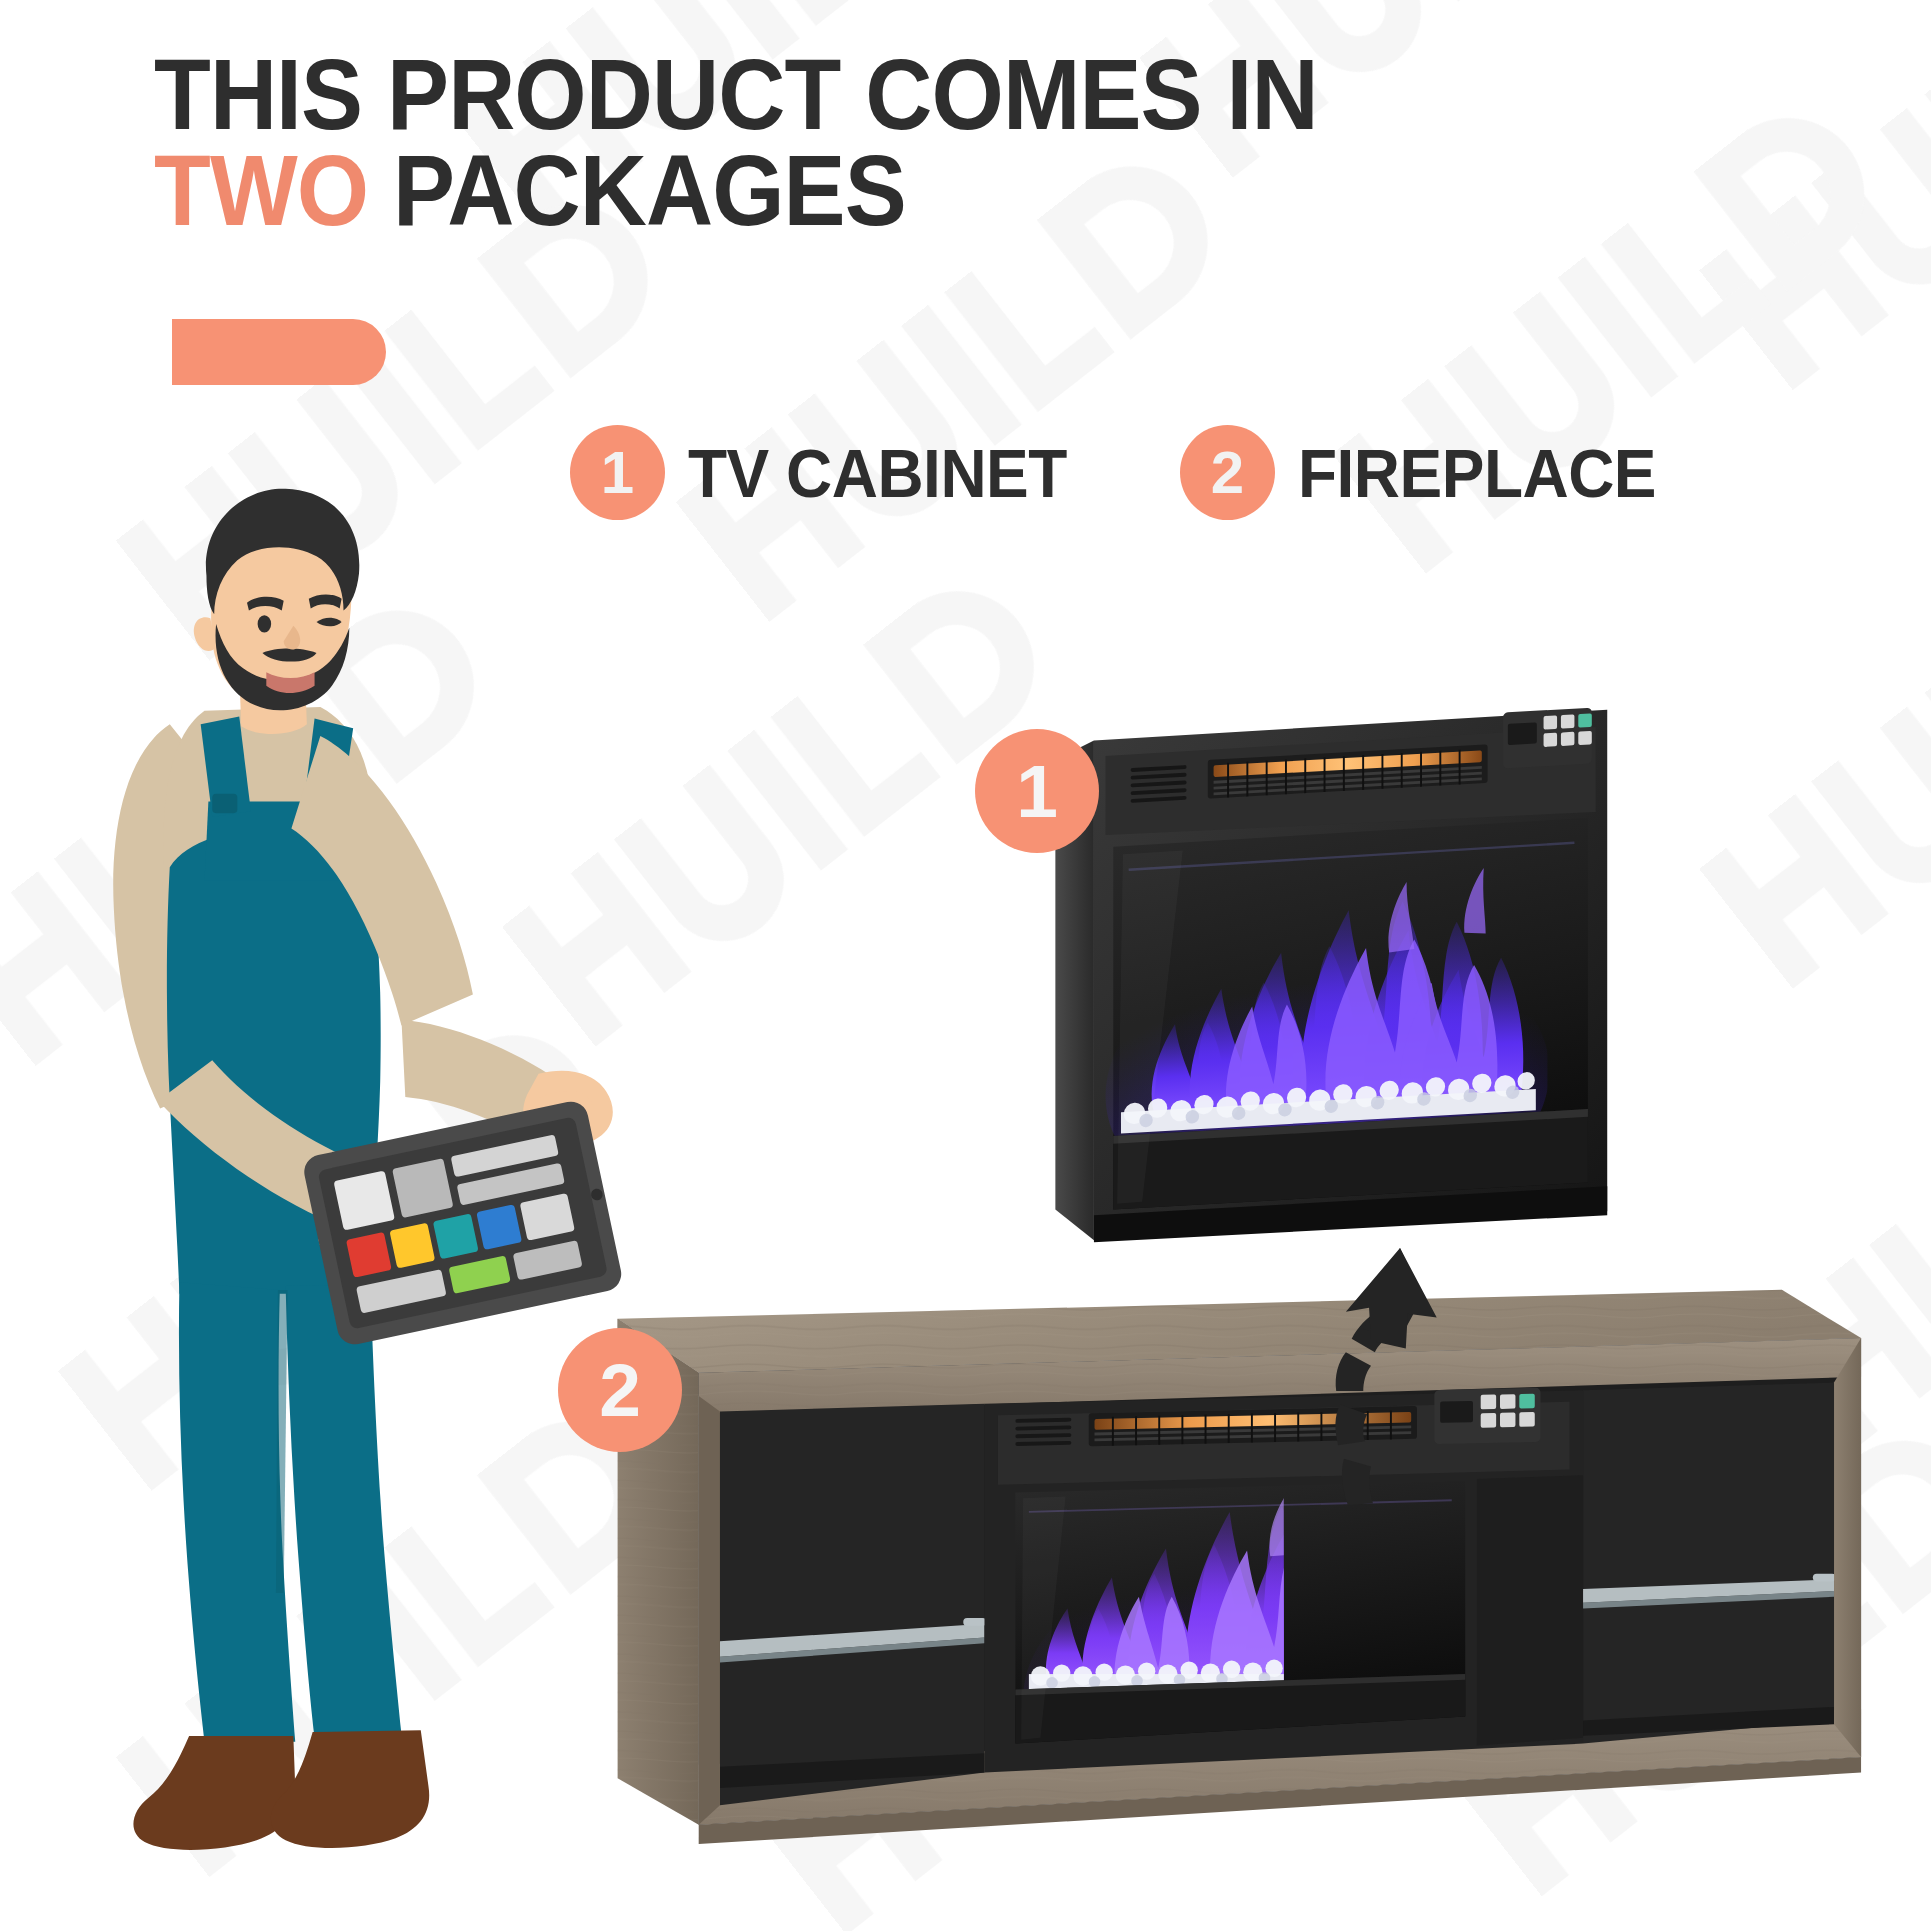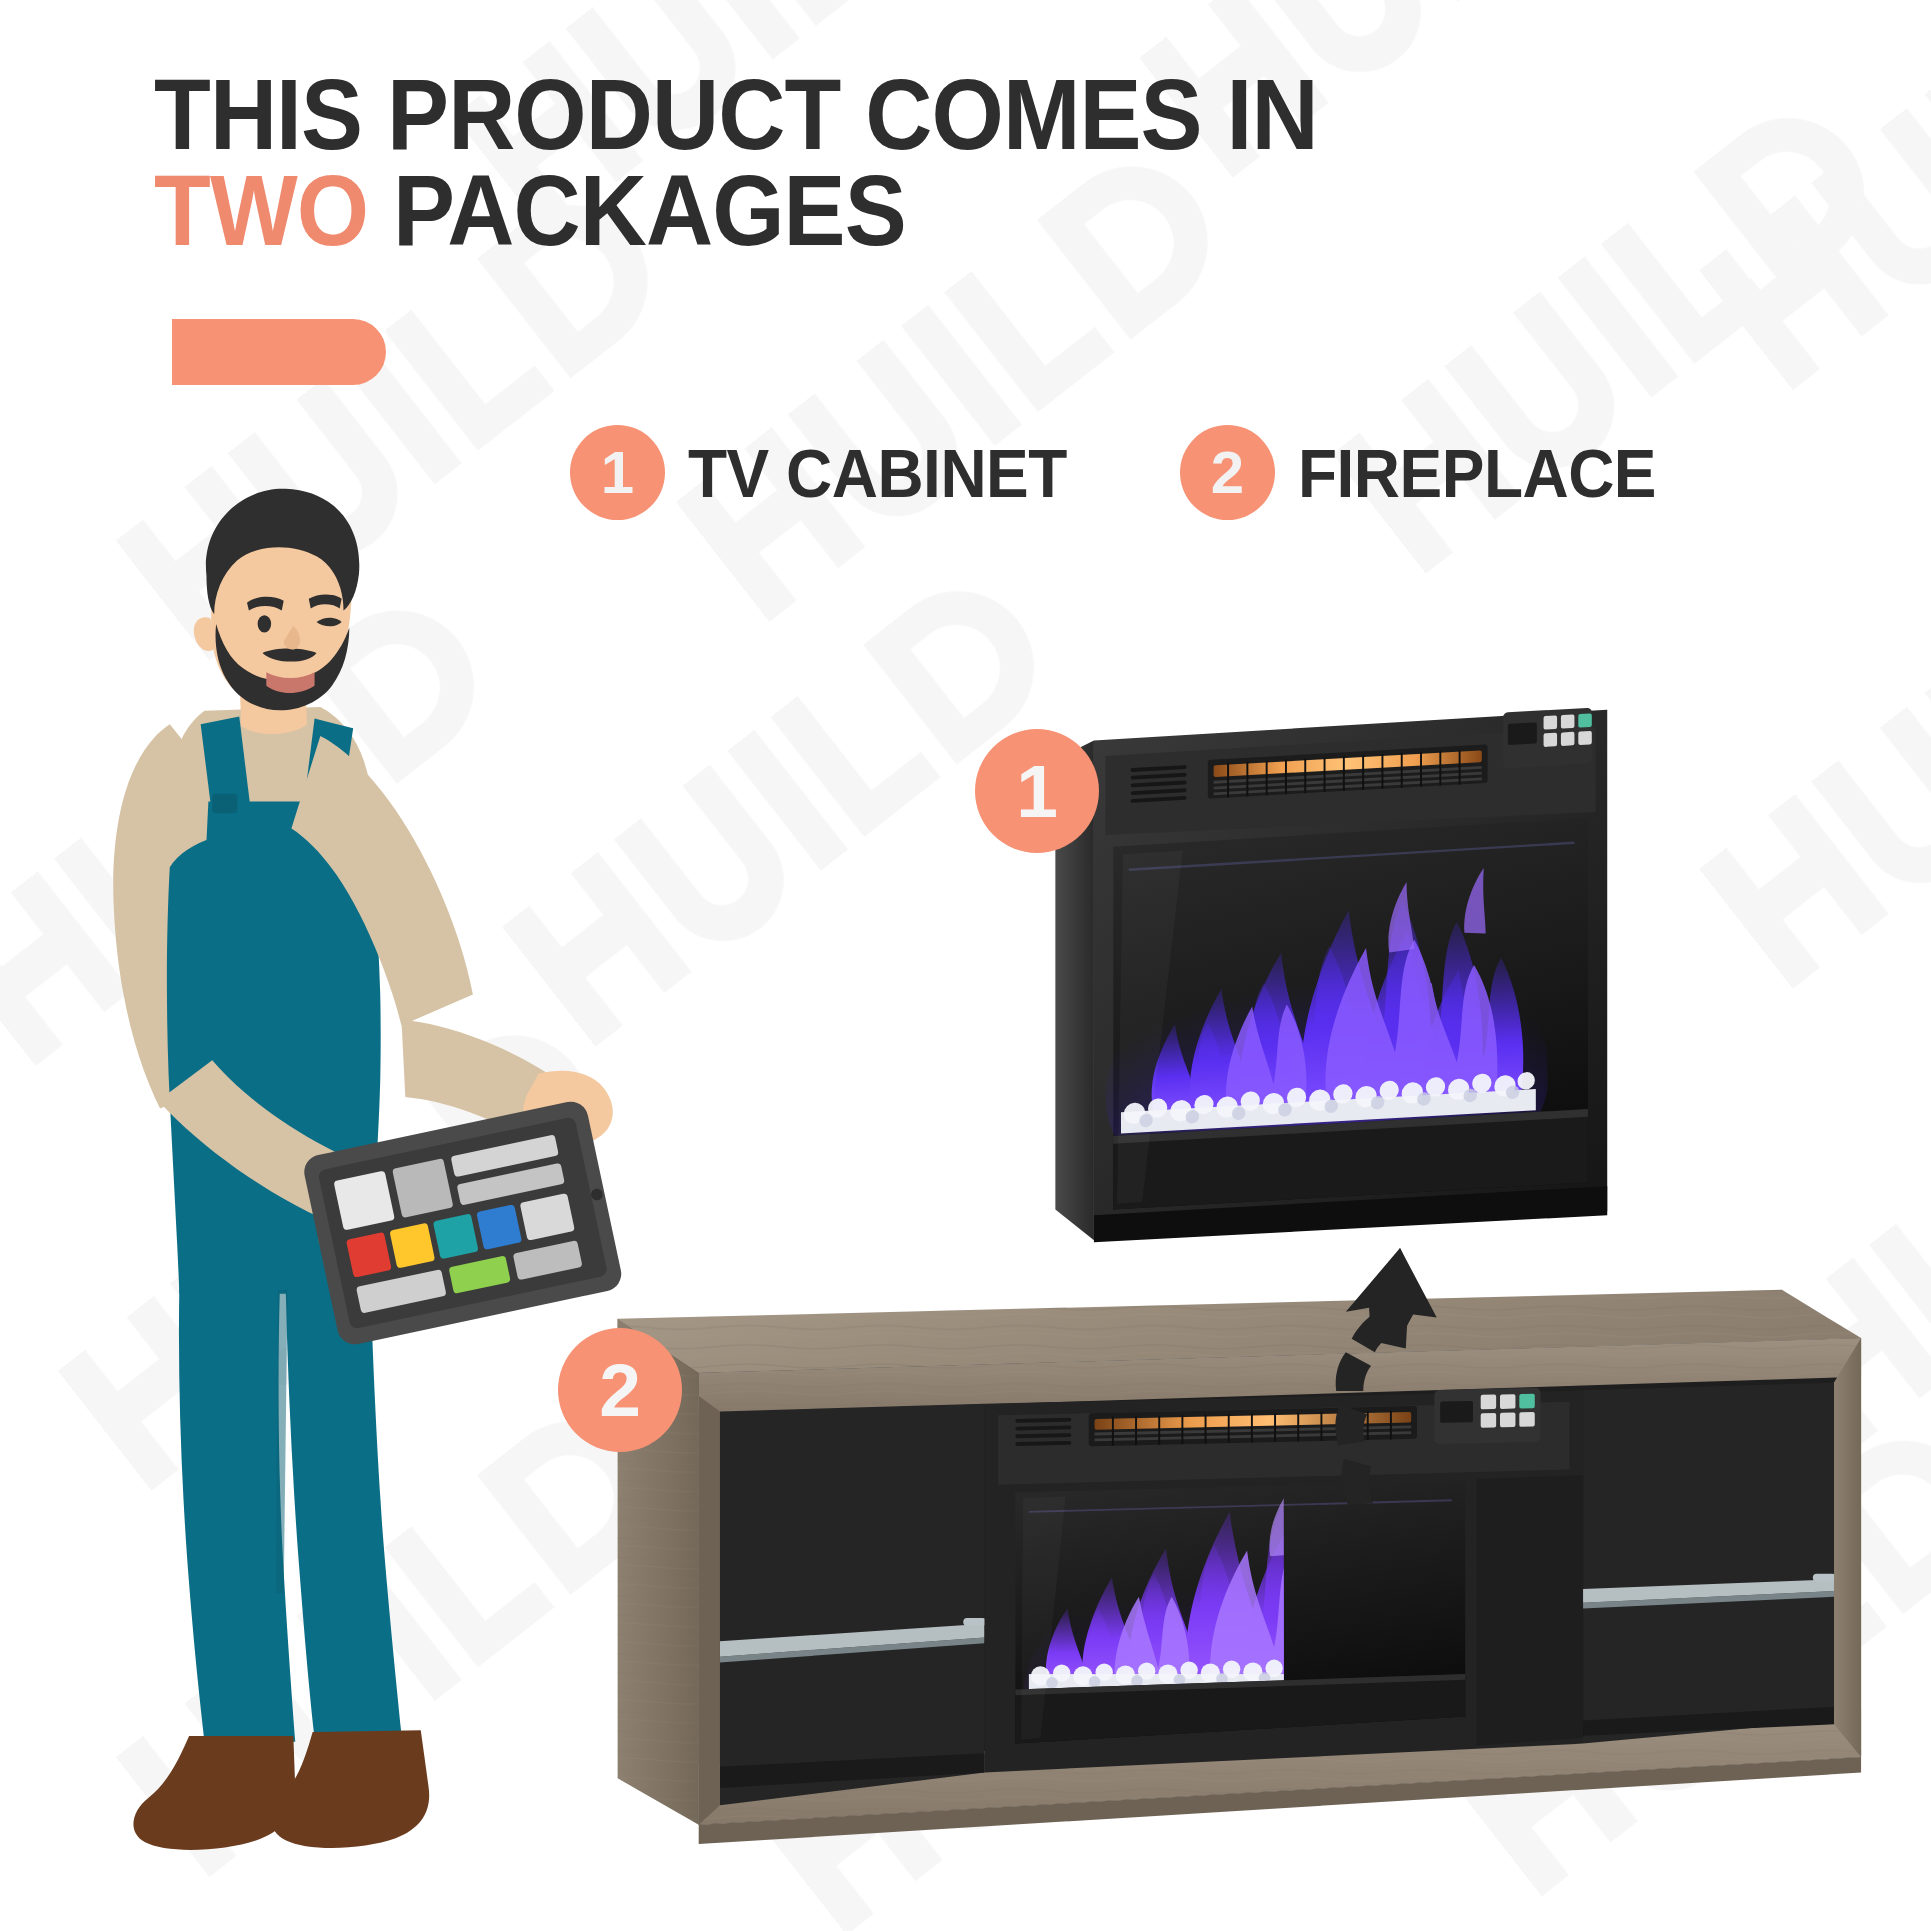--- a/index.html
+++ b/index.html
@@ -10,21 +10,21 @@
     background:#ffffff;
     position:relative;
     overflow:hidden;
   }
   #stage { position:absolute; inset:0; width:1931px; height:1931px; overflow:hidden; background:#fff; }
 
   
   .wm { position:absolute; inset:0; pointer-events:none; z-index:0; opacity:1; }
 
   
-  .headline { position:absolute; left:154px; top:46px; z-index:5;margin-top:20px; }
+  .headline { position:absolute; left:154px; top:46px; z-index:5; }
   .hl-line {
     font-family:"Liberation Sans", sans-serif;
     font-weight:bold;
     font-size:100px;
     line-height:0.96;
     letter-spacing:-1px;
     color:#2e2e2e;
     white-space:nowrap;
     transform:scaleX(0.93);
     transform-origin:left center;

